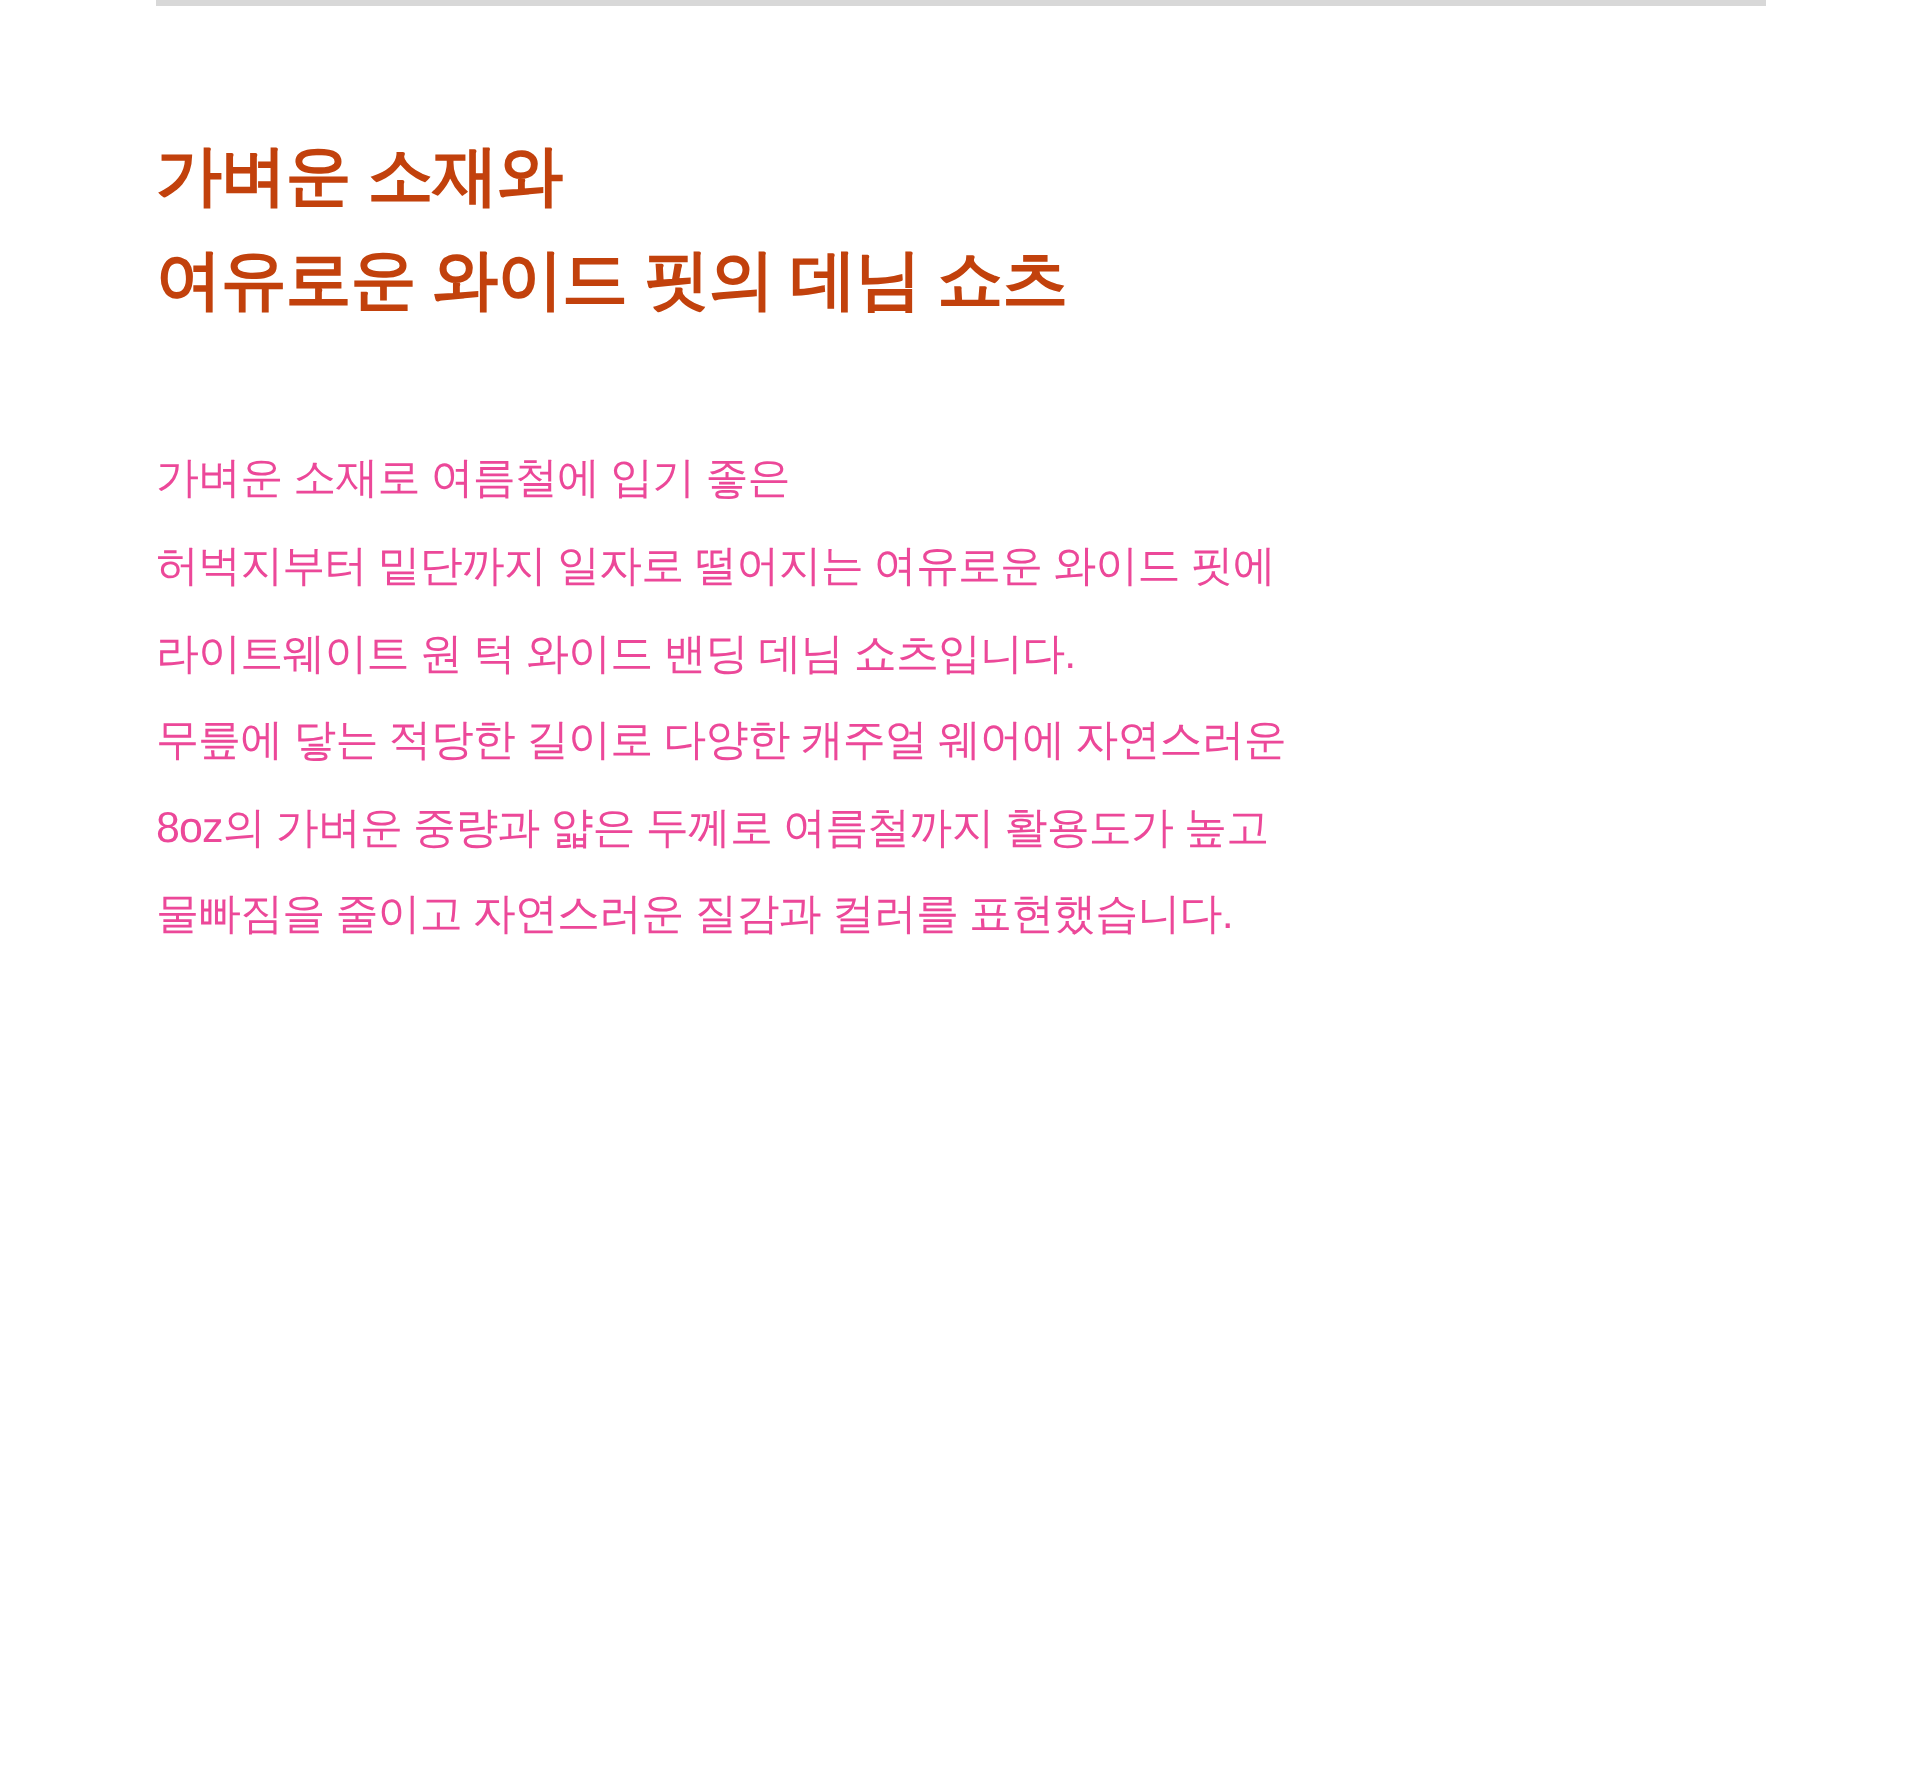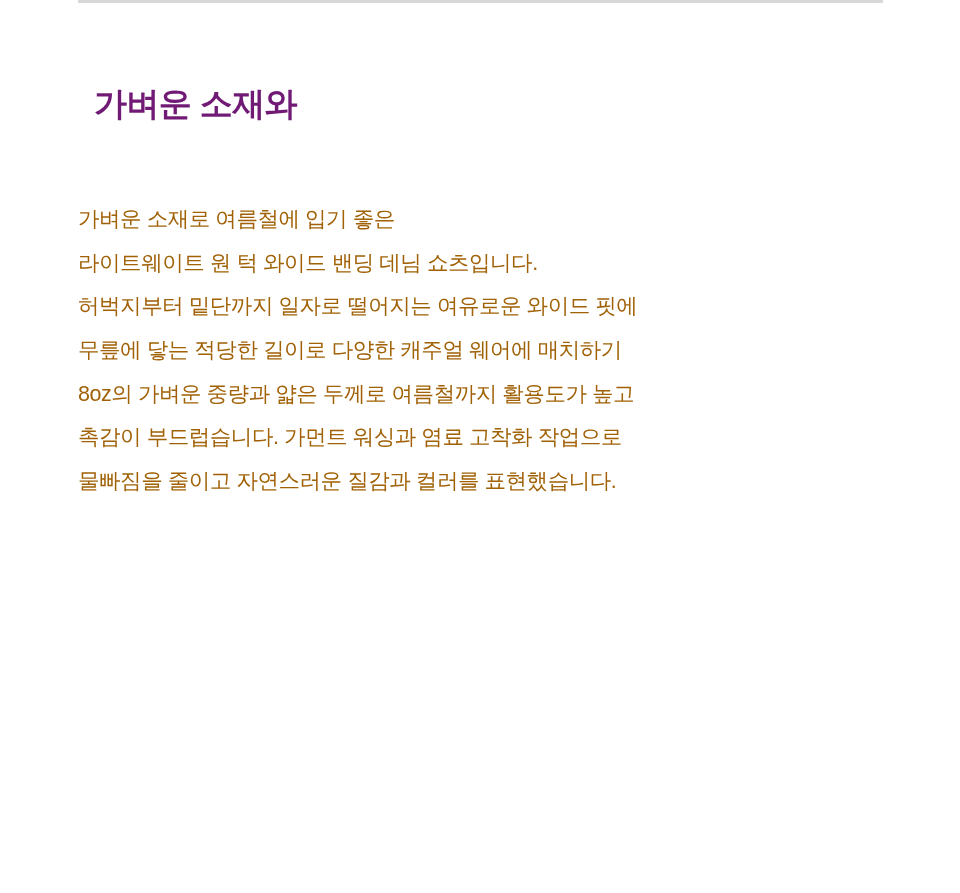--- a/index.html
+++ b/index.html
@@ -31,62 +31,62 @@
   }
   .content {
     position: absolute;
     top: 0;
     left: 0;
     width: 960px;
     padding: 62px 78px 0 78px;
     box-sizing: border-box;
   }
   .headline {
-    margin: 16px;
+    margin: 0;
     font-size: 33px;
     font-weight: bold;
     line-height: 1.58;
     letter-spacing: -0.6px;
-    color: #701a75;
+    color: #c2410c;
   }
   .headline .line {
     display: block;
     white-space: nowrap;
   }
   .body-copy {
     margin: 0;
     padding-top: 52px;
     font-size: 21.5px;
     font-weight: normal;
     line-height: 2.03;
     letter-spacing: -0.45px;
-    color: #a16207;
+    color: #ec4899;
   }
   .body-copy .line {
     display: block;
     white-space: nowrap;
   }
 </style>
 </head>
 <body>
 
 <div class="page">
 
   <div class="top-rule"></div>
 
   <div class="content">
 
     <h1 class="headline">
       <span class="line">가벼운 소재와</span>
+      <span class="line">여유로운 와이드 핏의 데님 쇼츠</span>
     </h1>
 
     <div class="body-copy">
       <span class="line">가벼운 소재로 여름철에 입기 좋은</span>
+      <span class="line">허벅지부터 밑단까지 일자로 떨어지는 여유로운 와이드 핏에</span>
       <span class="line">라이트웨이트 원 턱 와이드 밴딩 데님 쇼츠입니다.</span>
-      <span class="line">허벅지부터 밑단까지 일자로 떨어지는 여유로운 와이드 핏에</span>
-      <span class="line">무릎에 닿는 적당한 길이로 다양한 캐주얼 웨어에 매치하기</span>
+      <span class="line">무릎에 닿는 적당한 길이로 다양한 캐주얼 웨어에 자연스러운</span>
       <span class="line">8oz의 가벼운 중량과 얇은 두께로 여름철까지 활용도가 높고</span>
-      <span class="line">촉감이 부드럽습니다. 가먼트 워싱과 염료 고착화 작업으로</span>
       <span class="line">물빠짐을 줄이고 자연스러운 질감과 컬러를 표현했습니다.</span>
     </div>
 
   </div>
 </div>
 
 </body></html>

